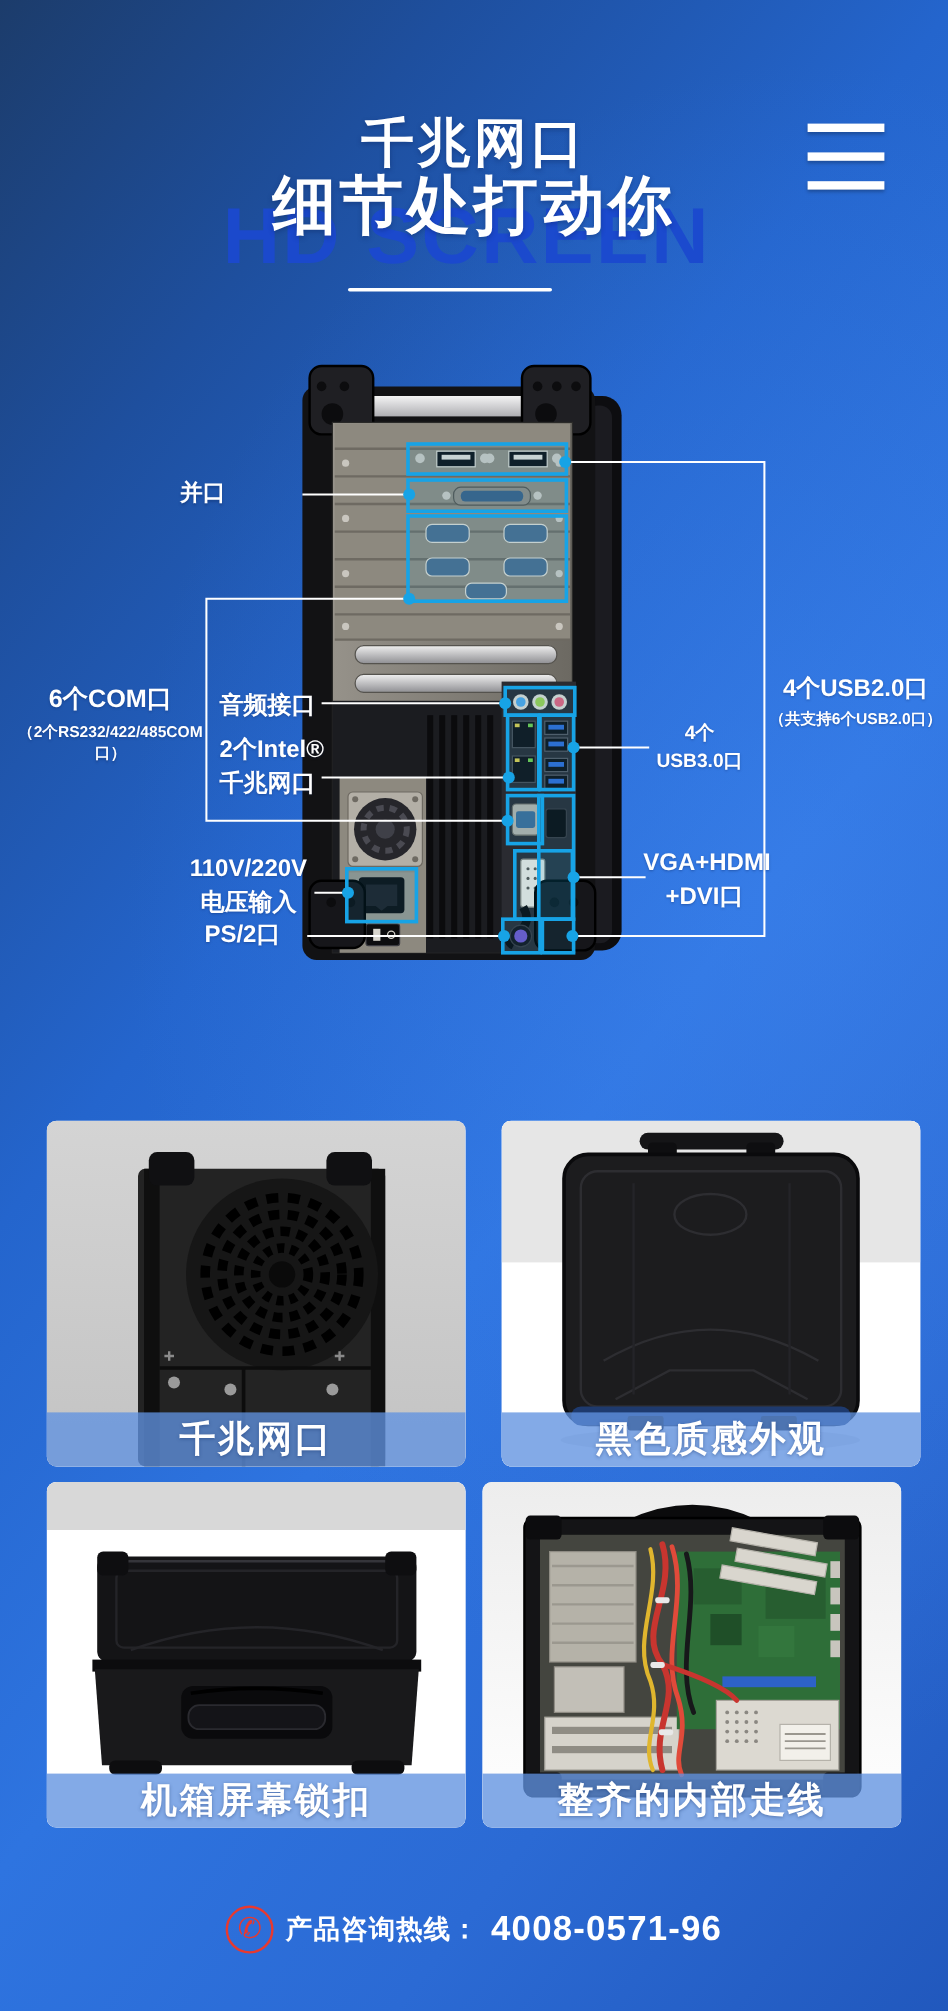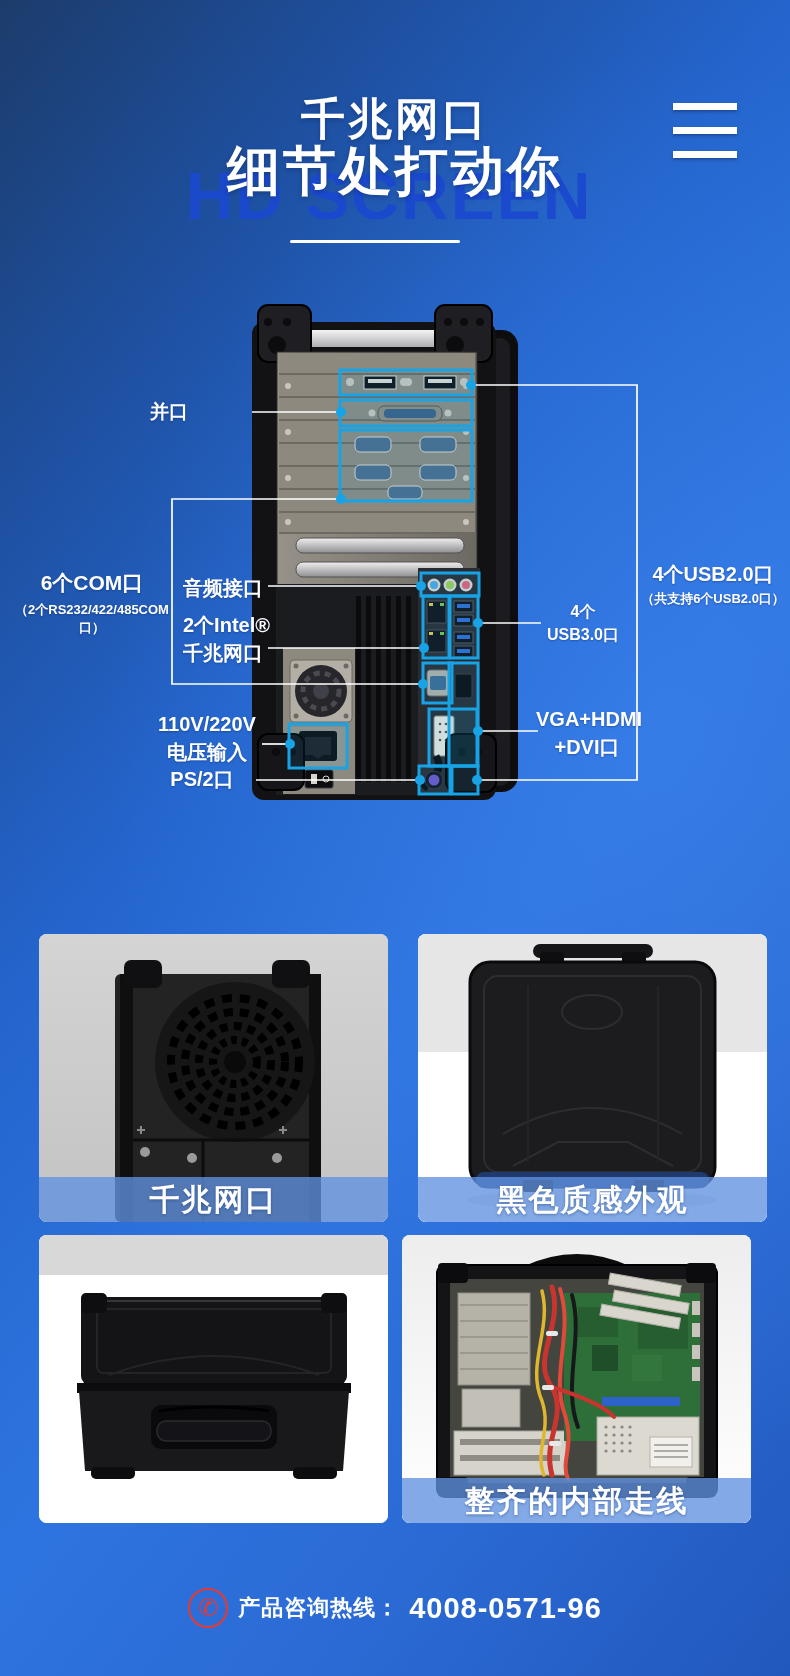--- a/index.html
+++ b/index.html
@@ -397,20 +397,21 @@
       <rect x="42" y="58" width="26" height="20" rx="5" fill="#0e0e10"></rect>
       <rect x="282" y="58" width="26" height="20" rx="5" fill="#0e0e10"></rect>
       <rect x="38" y="148" width="274" height="10" fill="#0c0c0e"></rect>
       <path d="M40 156 H310 L304 236 H46 Z" fill="#19191b"></path>
       <rect x="112" y="170" width="126" height="44" rx="10" fill="#0a0a0c"></rect>
       <path d="M120 176 Q175 168 230 176" fill="none" stroke="#000" stroke-width="3"></path>
       <rect x="118" y="186" width="114" height="20" rx="9" fill="#141418" stroke="#2a2a2f" stroke-width="1.5"></rect>
       <rect x="52" y="232" width="44" height="12" rx="5" fill="#0d0d0f"></rect>
       <rect x="254" y="232" width="44" height="12" rx="5" fill="#0d0d0f"></rect>
     </svg>
+    <div class="caption">机箱屏幕锁扣</div>
   </div>
 
   <div class="card" style="left:402px;top:1235px;">
     <svg width="349" height="288" viewBox="0 0 349 288">
       <defs>
           <linearGradient id="c4bg" x1="0" y1="0" x2="0" y2="1">
         <stop offset="0" stop-color="#ededed"></stop>
             <stop offset="1" stop-color="#ffffff"></stop>
           </linearGradient>
         </defs>

